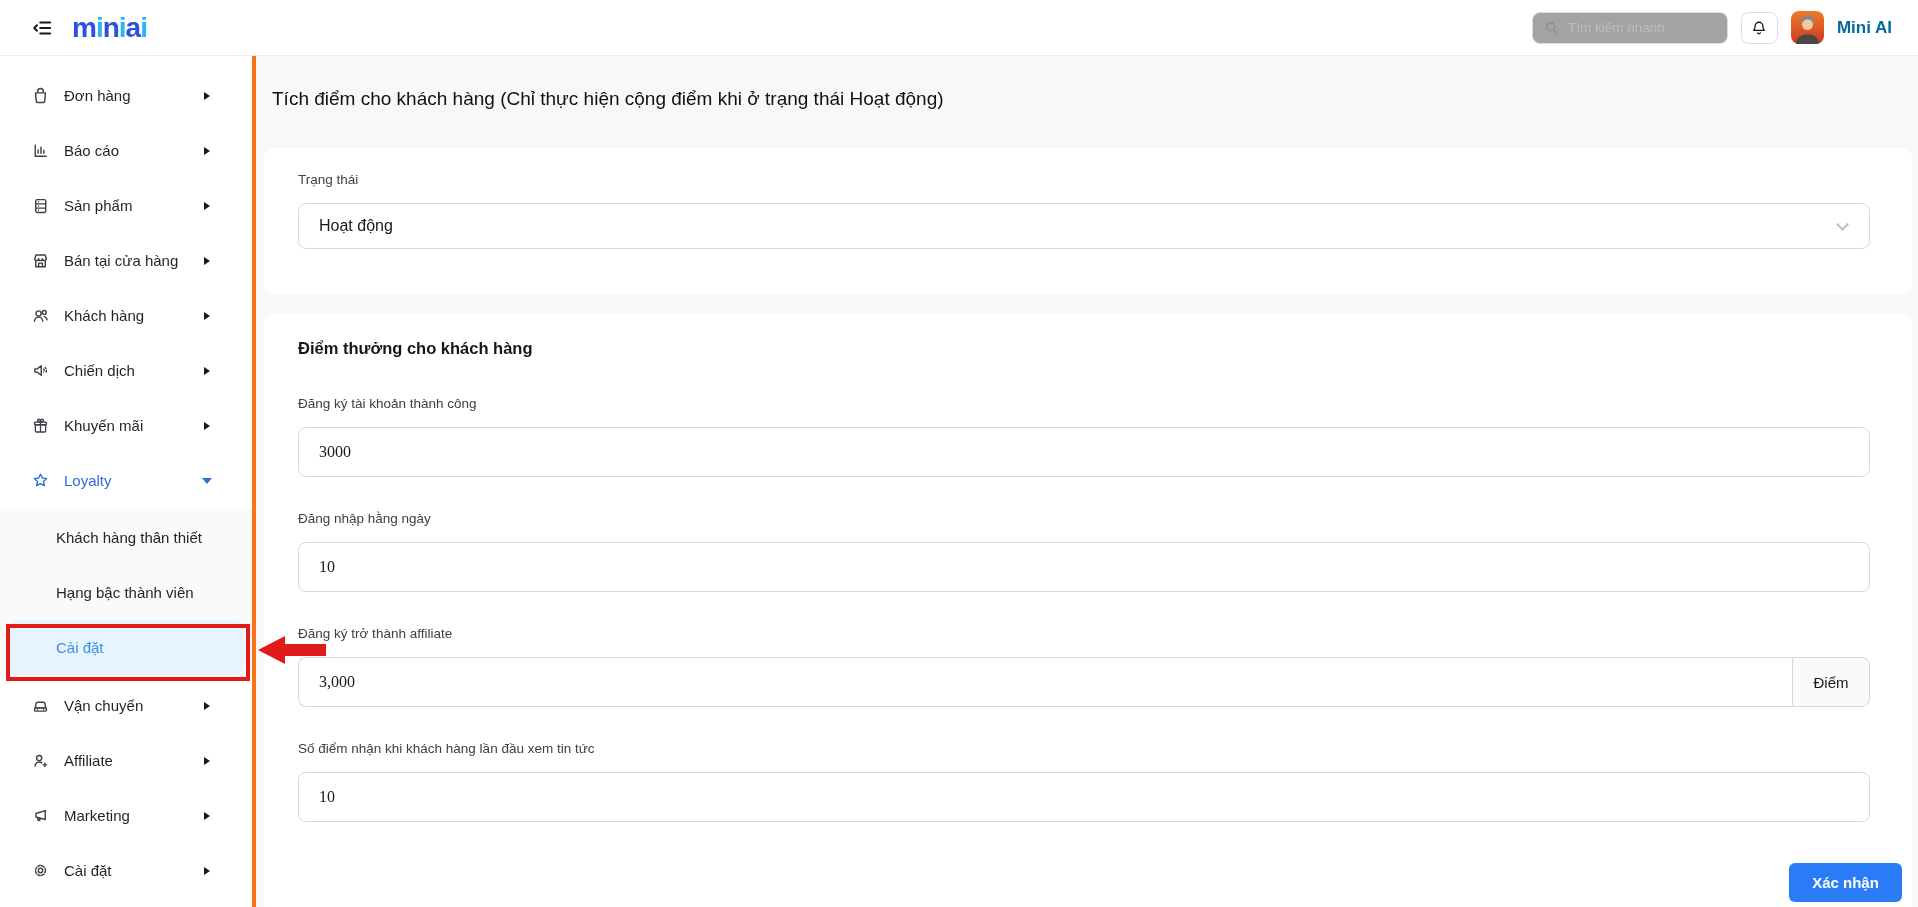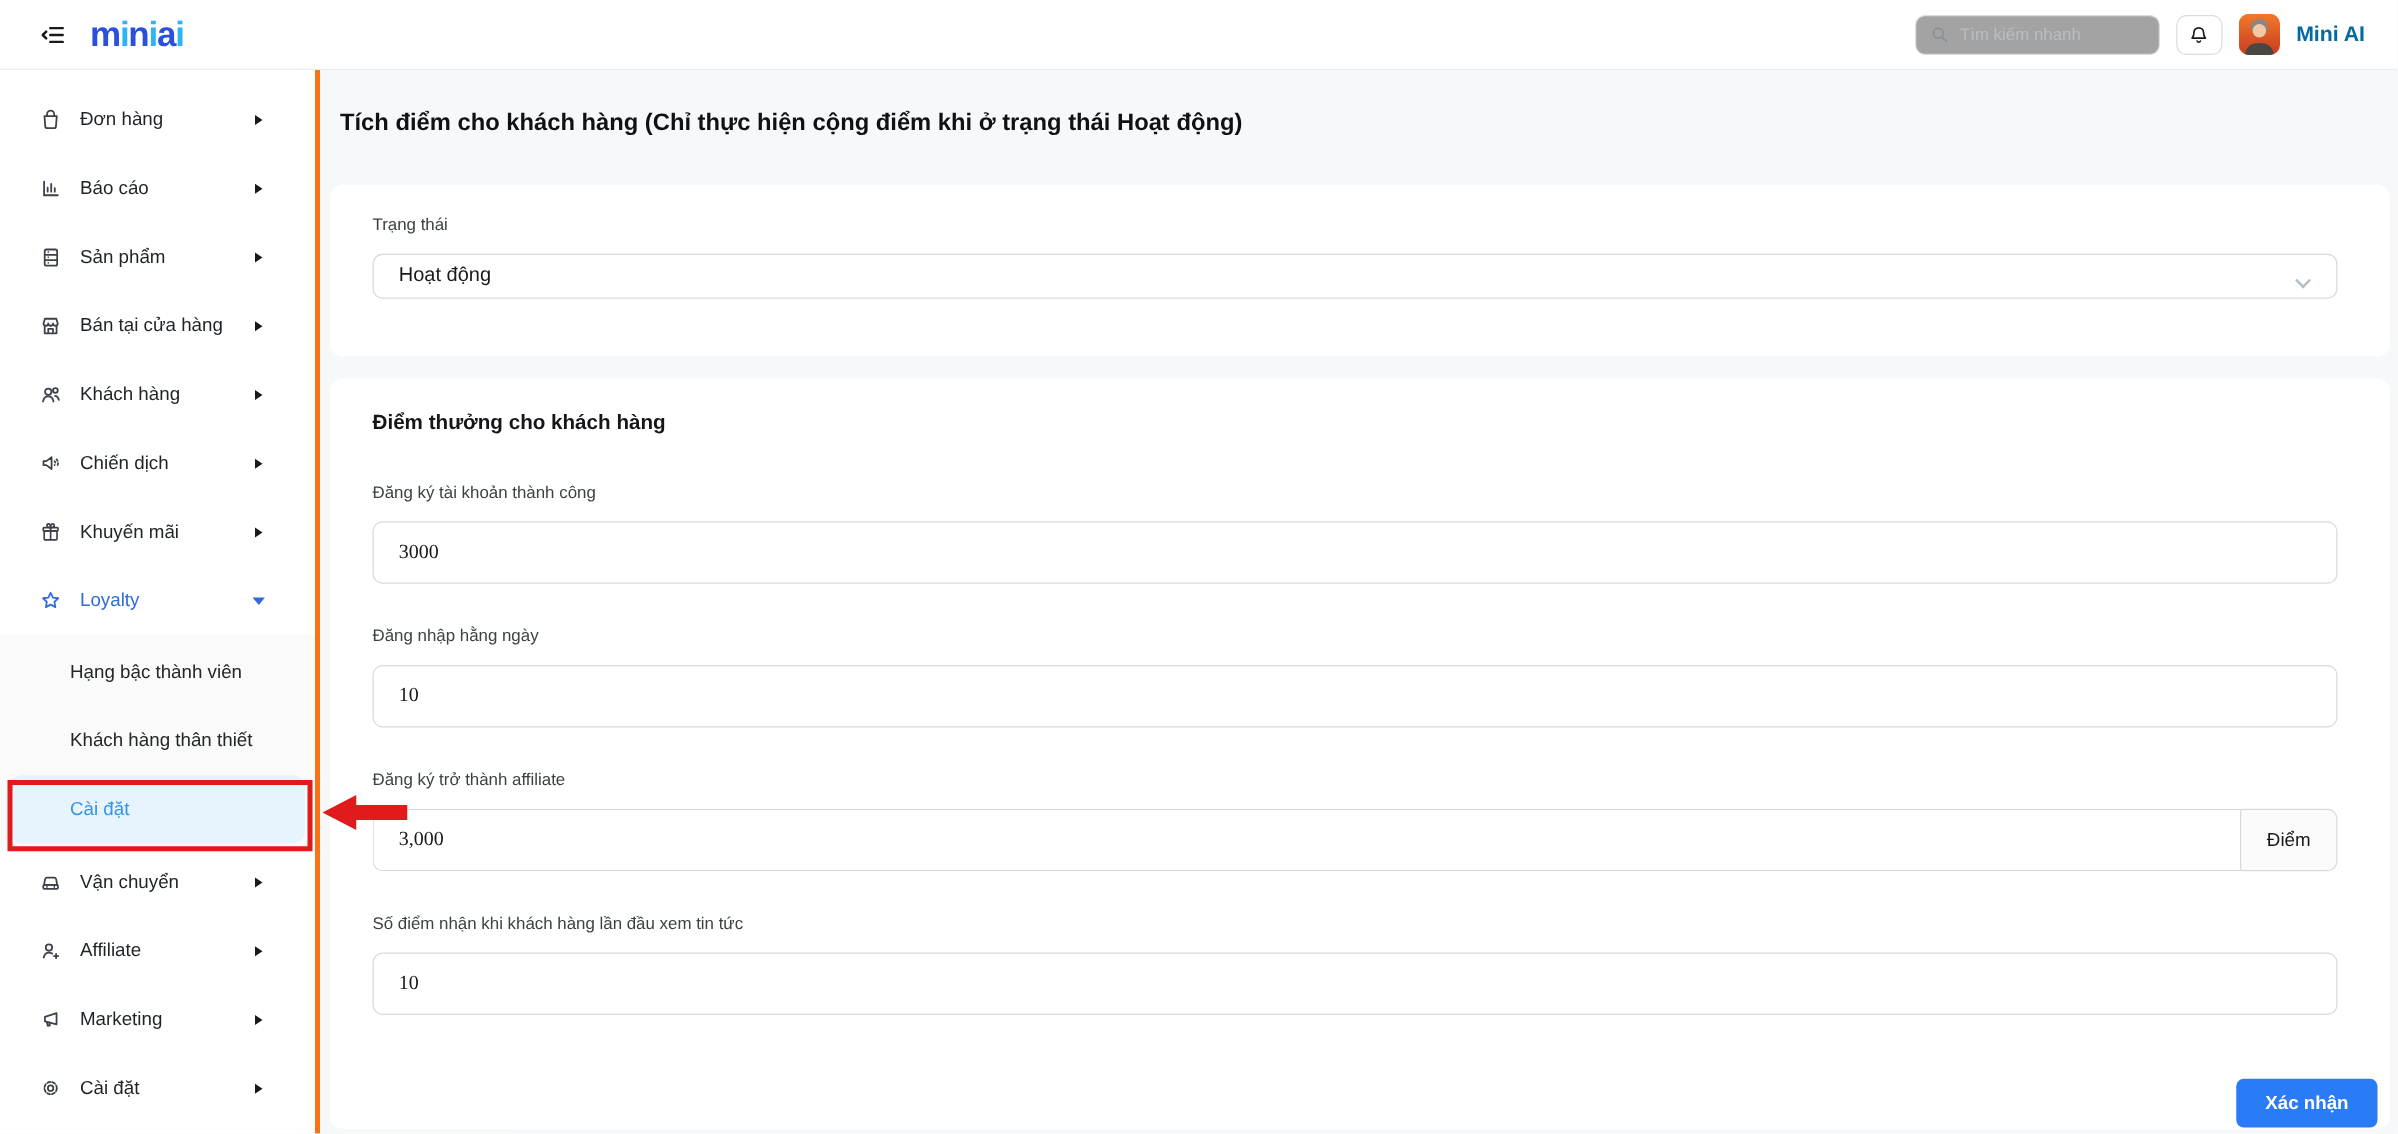--- a/index.html
+++ b/index.html
@@ -45,28 +45,28 @@
                border:4px solid #e11b1b; z-index:60; pointer-events:none; }
   .anno-arrow { position:absolute; left:258px; top:634px; z-index:60; pointer-events:none; }
 
   
   .main { position:absolute; top:56px; left:256px; right:0; bottom:0; background:#f7f8f9; overflow:hidden; }
   .tabbar { height:60px; background:#fcfcfc; border-bottom:1px solid #e8e8e8; display:flex; align-items:stretch; padding-left:7px; }
   .tab { display:flex; align-items:center; padding:0 15px; font-size:15px; color:#15181c; cursor:pointer; position:relative; }
   .tab.active { color:#2a6fe8; }
   .tab.active::after { content:""; position:absolute; left:15px; right:15px; bottom:0; height:3px; background:#2a7bf6; }
 
-  .page-title { margin:32px 0 0 16px; font-size:19px; font-weight:bold; color:#0f1114; }
+  .page-title { margin:32px 0 0 16px; font-size:19px; font-weight:normal; color:#0f1114; }
 
   .card { background:#fff; border-radius:10px; margin:0 6px 0 8px; }
   .card1 { margin-top:38px; padding:24px 42px 46px 34px; }
   .card2 { margin-top:18px; height:600px; padding:26px 42px 0 34px; }
 
   .field-label { font-size:13.5px; color:#3c4146; margin-bottom:16px; }
-  .select-box { height:36px; border:1px solid #d9d9d9; border-radius:8px; background:#fff;
+  .select-box { height:46px; border:1px solid #d9d9d9; border-radius:8px; background:#fff;
                 display:flex; align-items:center; padding:0 44px 0 20px; font-size:16px; color:#17191c;
                 position:relative; cursor:pointer; }
   .chev { position:absolute; right:22px; top:16px; width:9px; height:9px;
           border-right:2px solid #b9bfc6; border-bottom:2px solid #b9bfc6; transform:rotate(45deg); }
 
   .section-title { font-size:16.5px; font-weight:bold; color:#14161a; margin-bottom:38px; }
   .field + .field { margin-top:34px; }
   .input-row { display:flex; }
   .text-input { flex:1; height:50px; border:1px solid #d9d9d9; border-radius:8px; padding:0 20px;
                 font-size:16px; color:#17191c; font-family:Liberation Serif, serif; outline:none; background:#fff; }
@@ -227,24 +227,24 @@
         <svg width="19" height="19" viewBox="0 0 20 20" fill="none" stroke="#2f6bdb" stroke-width="1.5" stroke-linejoin="round">
           <path d="M10 3.4l2 4 4.4.6-3.2 3.1.8 4.4-4-2.1-4 2.1.8-4.4-3.2-3.1 4.4-.6z"></path>
         </svg>
       </span>
       <span class="nav-label">Loyalty</span>
       <span class="tri-down"></span>
     </div>
 
     <div class="submenu">
       <div class="sub-item">
+        <span>Khách hàng thân thiết</span>
+      </div>
+      <div class="sub-item">
         <span>Hạng bậc thành viên</span>
-      </div>
-      <div class="sub-item">
-        <span>Khách hàng thân thiết</span>
       </div>
       <div class="sub-item active">
         <span>Cài đặt</span>
       </div>
     </div>
 
     <div class="nav-item">
       <span class="nav-icon">
         <svg width="19" height="19" viewBox="0 0 20 20" fill="none" stroke="#3c4248" stroke-width="1.5" stroke-linejoin="round">
           <path d="M4.5 12.5l.8-4.6c.2-.9.9-1.4 1.8-1.4h5.8c.9 0 1.6.5 1.8 1.4l.8 4.6z"></path>

